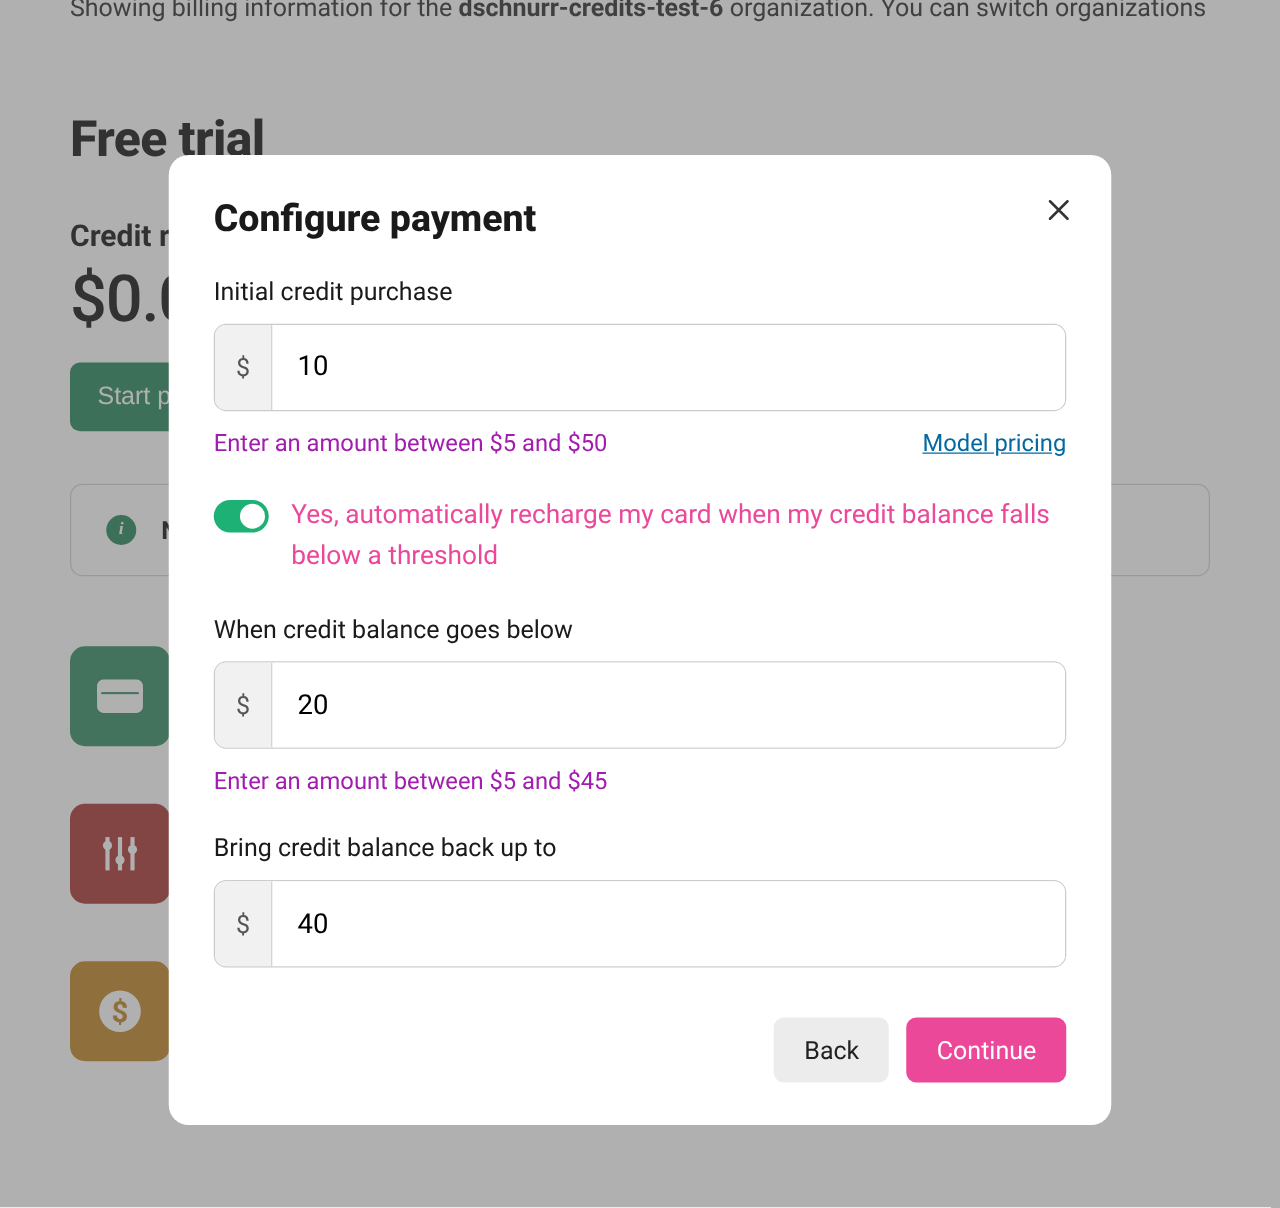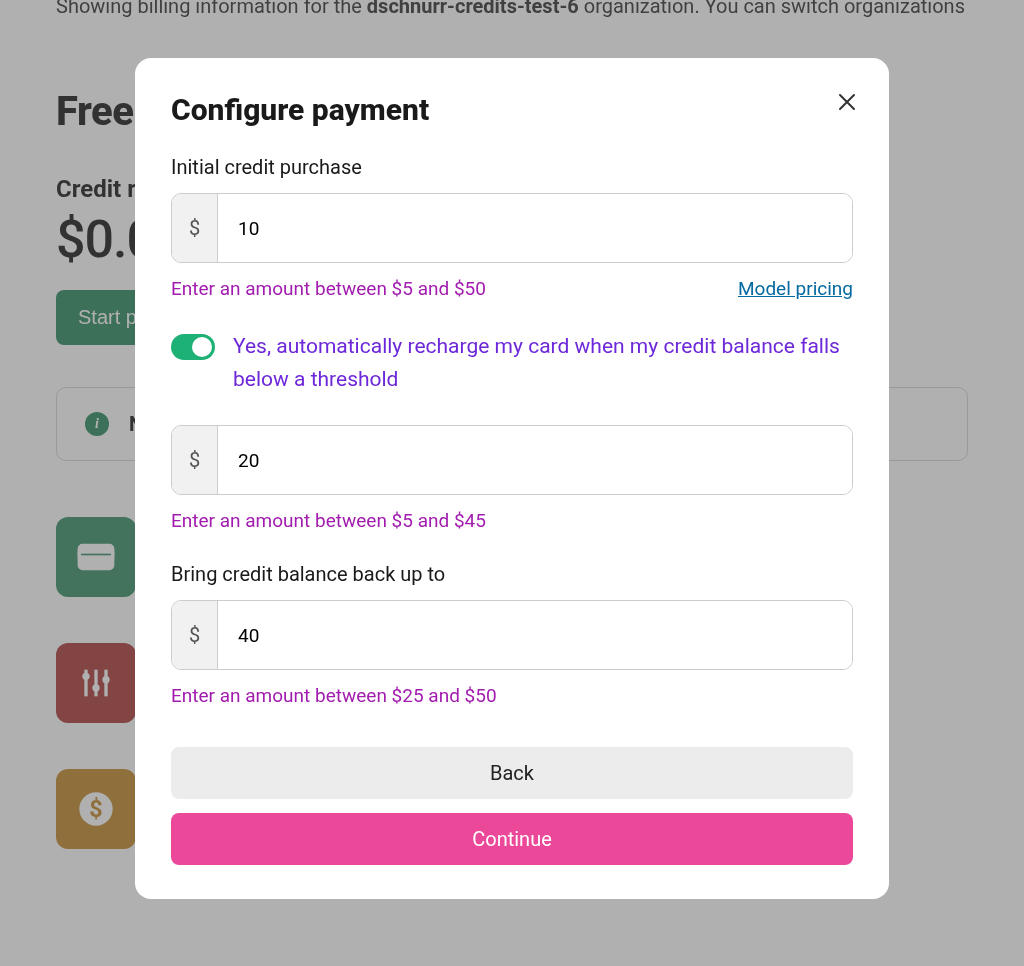--- a/index.html
+++ b/index.html
@@ -79,21 +79,21 @@
     .card-icon.green { background: #3a9167; }
     .card-icon.red { background: #ad3b3b; }
     .card-icon.gold { background: #c38a2e; }
     .card-title { font-size: 24px; font-weight: 800; }
     .card-desc { font-size: 20px; color: #555; margin-top: 6px; }
 
     
     .overlay {
       position: absolute; inset: 0;
       background: rgba(80,80,80,0.45);
-      display: flex; align-items: flex-start; justify-content: center;
+      display: flex; align-items: center; justify-content: center;
     }
     .modal {
       background: #fff;
       width: 754px;
       margin-top: 58px;
       border-radius: 16px;
       padding: 34px 36px;
       position: relative;
     }
     .modal-title {
@@ -123,21 +123,21 @@
       width: 46px;
       background: #f1f1f1;
       border-right: 1px solid #ccc;
       display: flex; align-items: center; justify-content: center;
       font-size: 20px; color: #555;
     }
     .input-field {
       flex: 1;
       border: none;
       padding: 0 20px;
-      font-size: 19px;
+      font-size: 22px;
       outline: none;
       font-family: inherit;
     }
     .hint-row {
       display: flex; justify-content: space-between;
       margin-top: 14px;
       font-size: 19px;
     }
     .hint-text { color: #a21caf; }
     .link-green { color: #0369a1; cursor: pointer; text-decoration: underline; }
@@ -148,25 +148,24 @@
     }
     .toggle {
       width: 44px; height: 26px; border-radius: 999px;
       background: #1db176; position: relative;
       flex-shrink: 0; margin-top: 4px; cursor: pointer;
     }
     .toggle-knob {
       position: absolute; right: 3px; top: 3px;
       width: 20px; height: 20px; border-radius: 50%; background: #fff;
     }
-    .toggle-text { font-size: 21px; line-height: 1.55; color: #6d28d9; }
+    .toggle-text { font-size: 21px; line-height: 1.55; color: #ec4899; }
     .modal-actions {
       display: flex; justify-content: flex-end; gap: 14px;
       margin-top: 40px;
-      flex-direction: column;
     }
     .btn {
       border: none; border-radius: 8px;
       padding: 14px 24px; font-size: 20px; cursor: pointer;
       font-family: inherit;
     }
     .btn-secondary { background: #ececec; color: #222; }
     .btn-primary { background: #ec4899; color: #fff; }
   </style>
 </head>
@@ -254,36 +253,34 @@
 
     <div class="section-spacer"></div>
     <div class="toggle-row">
       <div class="toggle">
         <div class="toggle-knob"></div>
       </div>
       <div class="toggle-text">Yes, automatically recharge my card when my credit balance falls below a threshold</div>
     </div>
 
     <div class="section-spacer"></div>
+    <div class="field-label">When credit balance goes below</div>
     <div class="input-group">
       <div class="input-prefix">$</div>
       <input class="input-field" value="20" style="">
     </div>
     <div class="hint-row">
       <span class="hint-text">Enter an amount between $5 and $45</span>
     </div>
 
     <div class="section-spacer"></div>
     <div class="field-label">Bring credit balance back up to</div>
     <div class="input-group">
       <div class="input-prefix">$</div>
       <input class="input-field" value="40" style="">
     </div>
-    <div class="hint-row">
-      <span class="hint-text">Enter an amount between $25 and $50</span>
-    </div>
 
     <div class="modal-actions">
       <button class="btn btn-secondary">Back</button>
       <button class="btn btn-primary">Continue</button>
     </div>
   </div>
 </div>
 
 </body></html>

